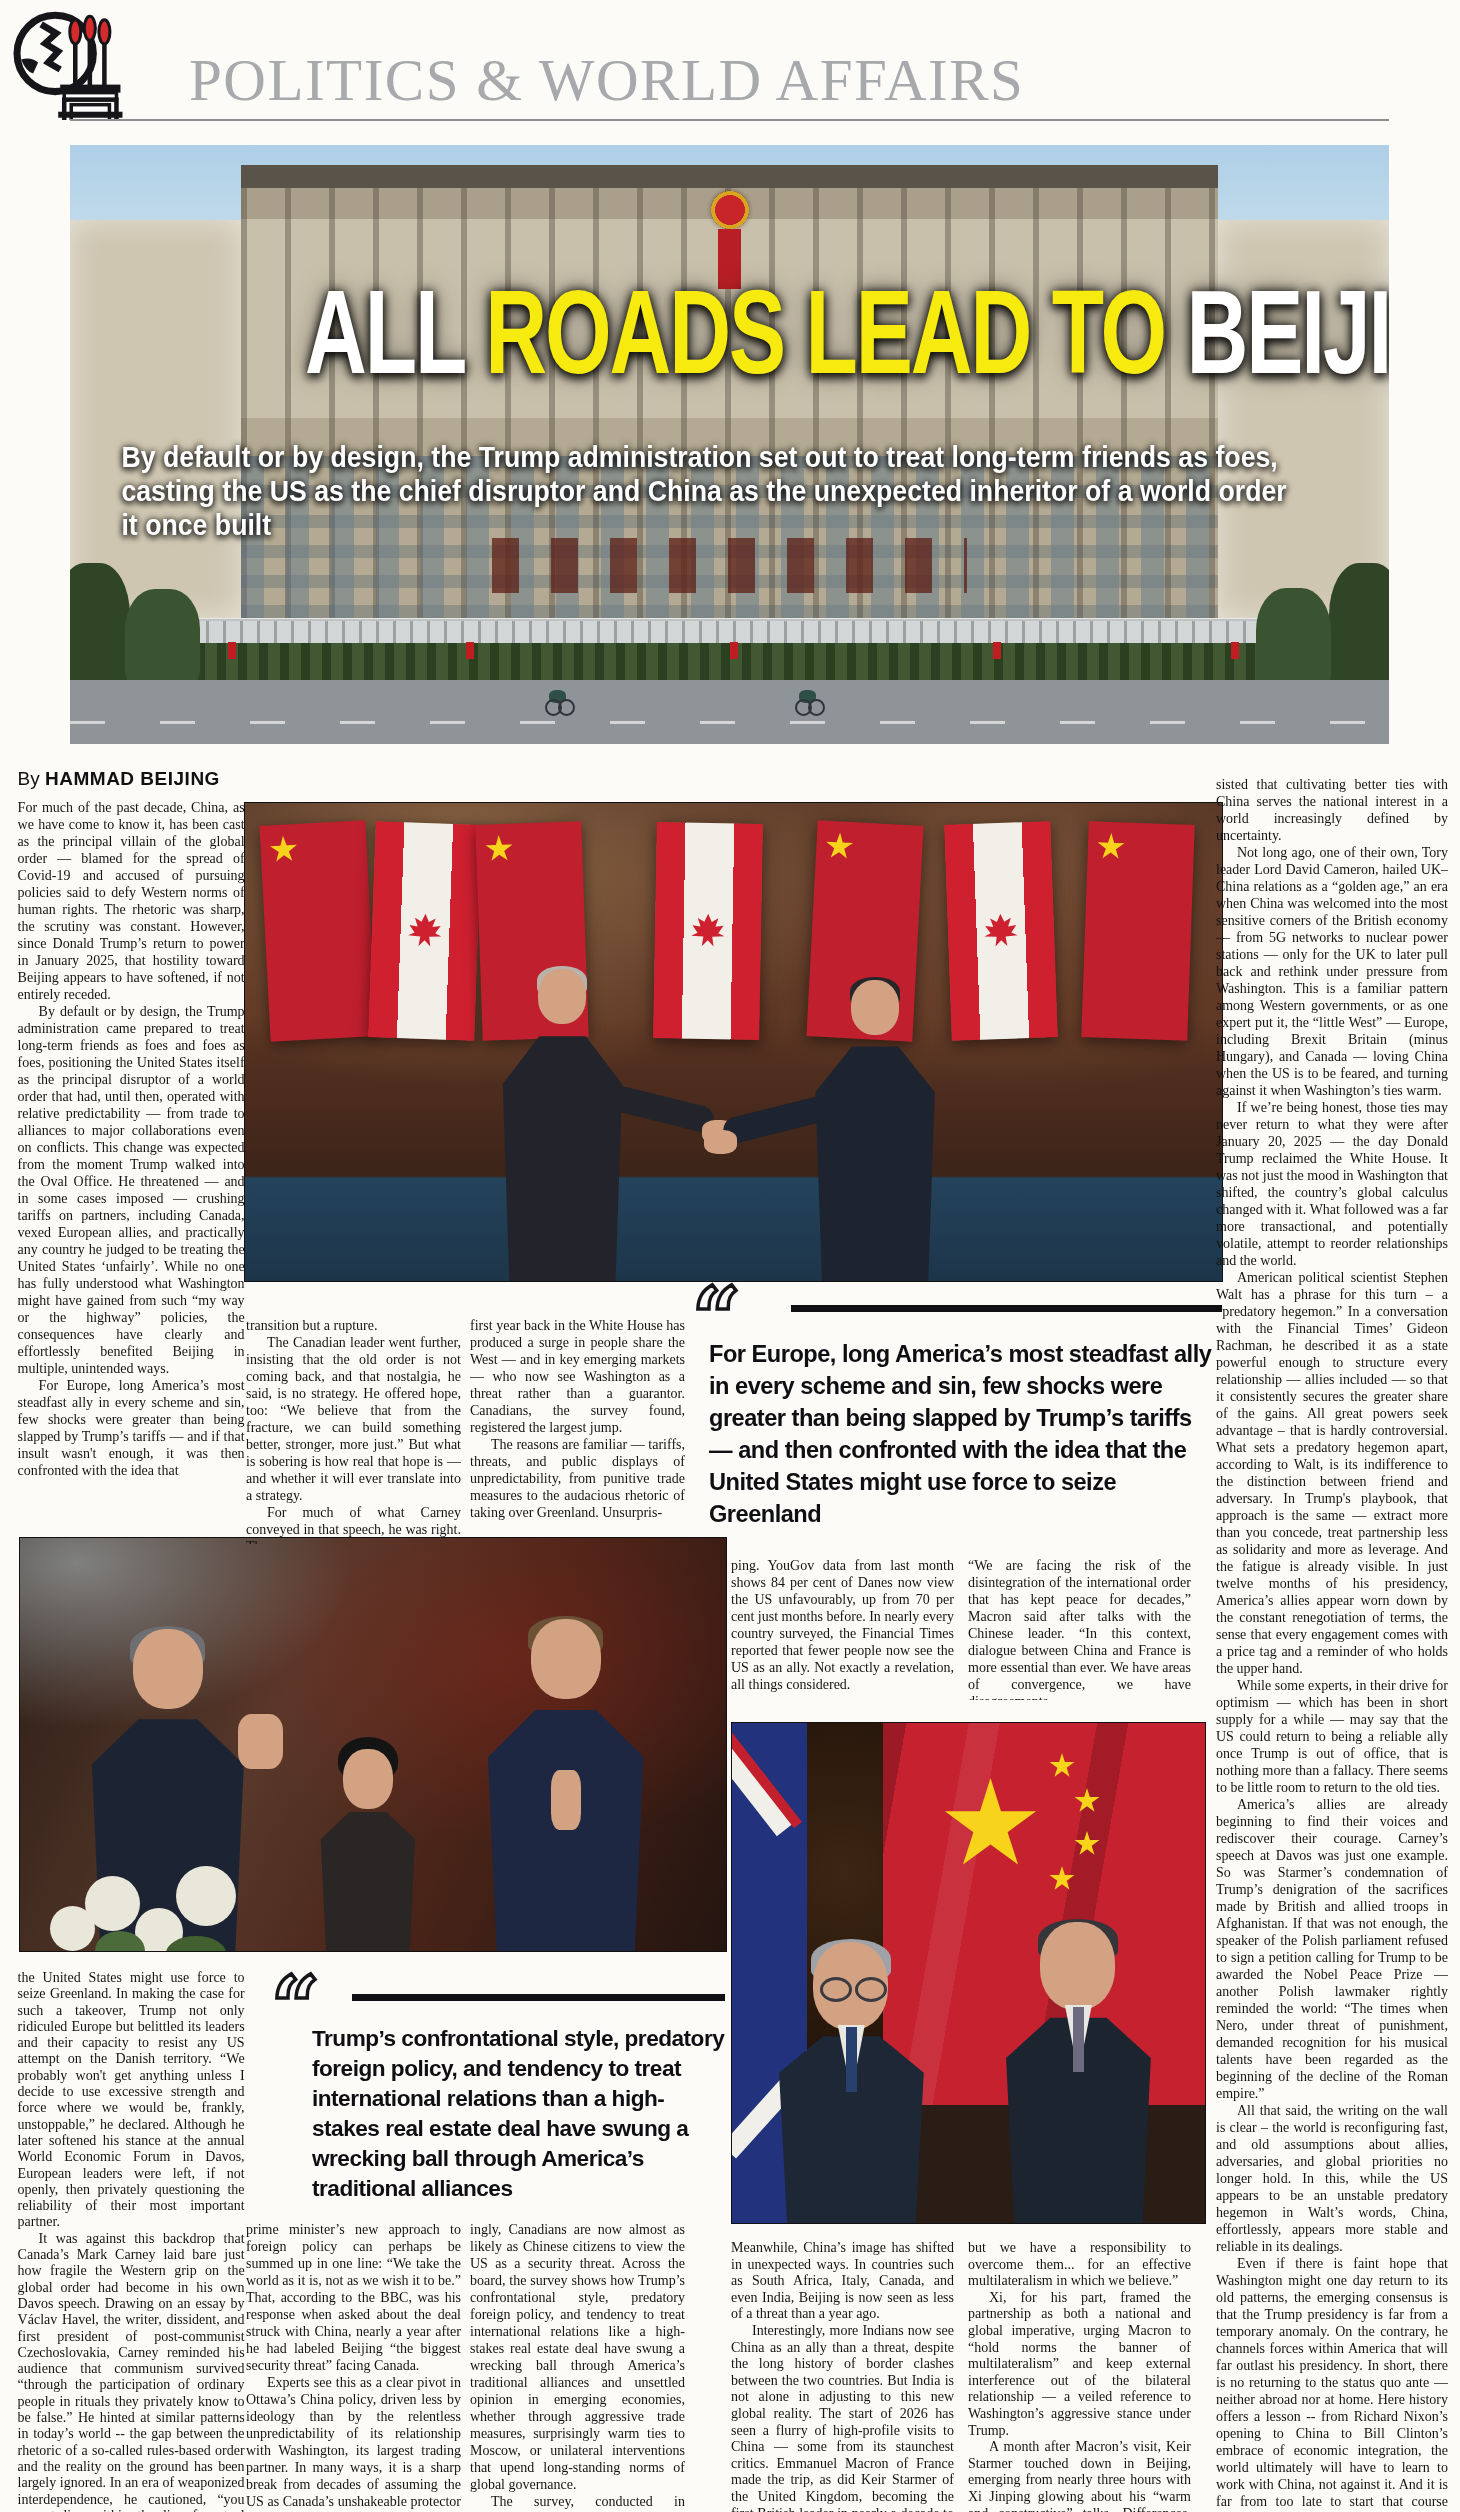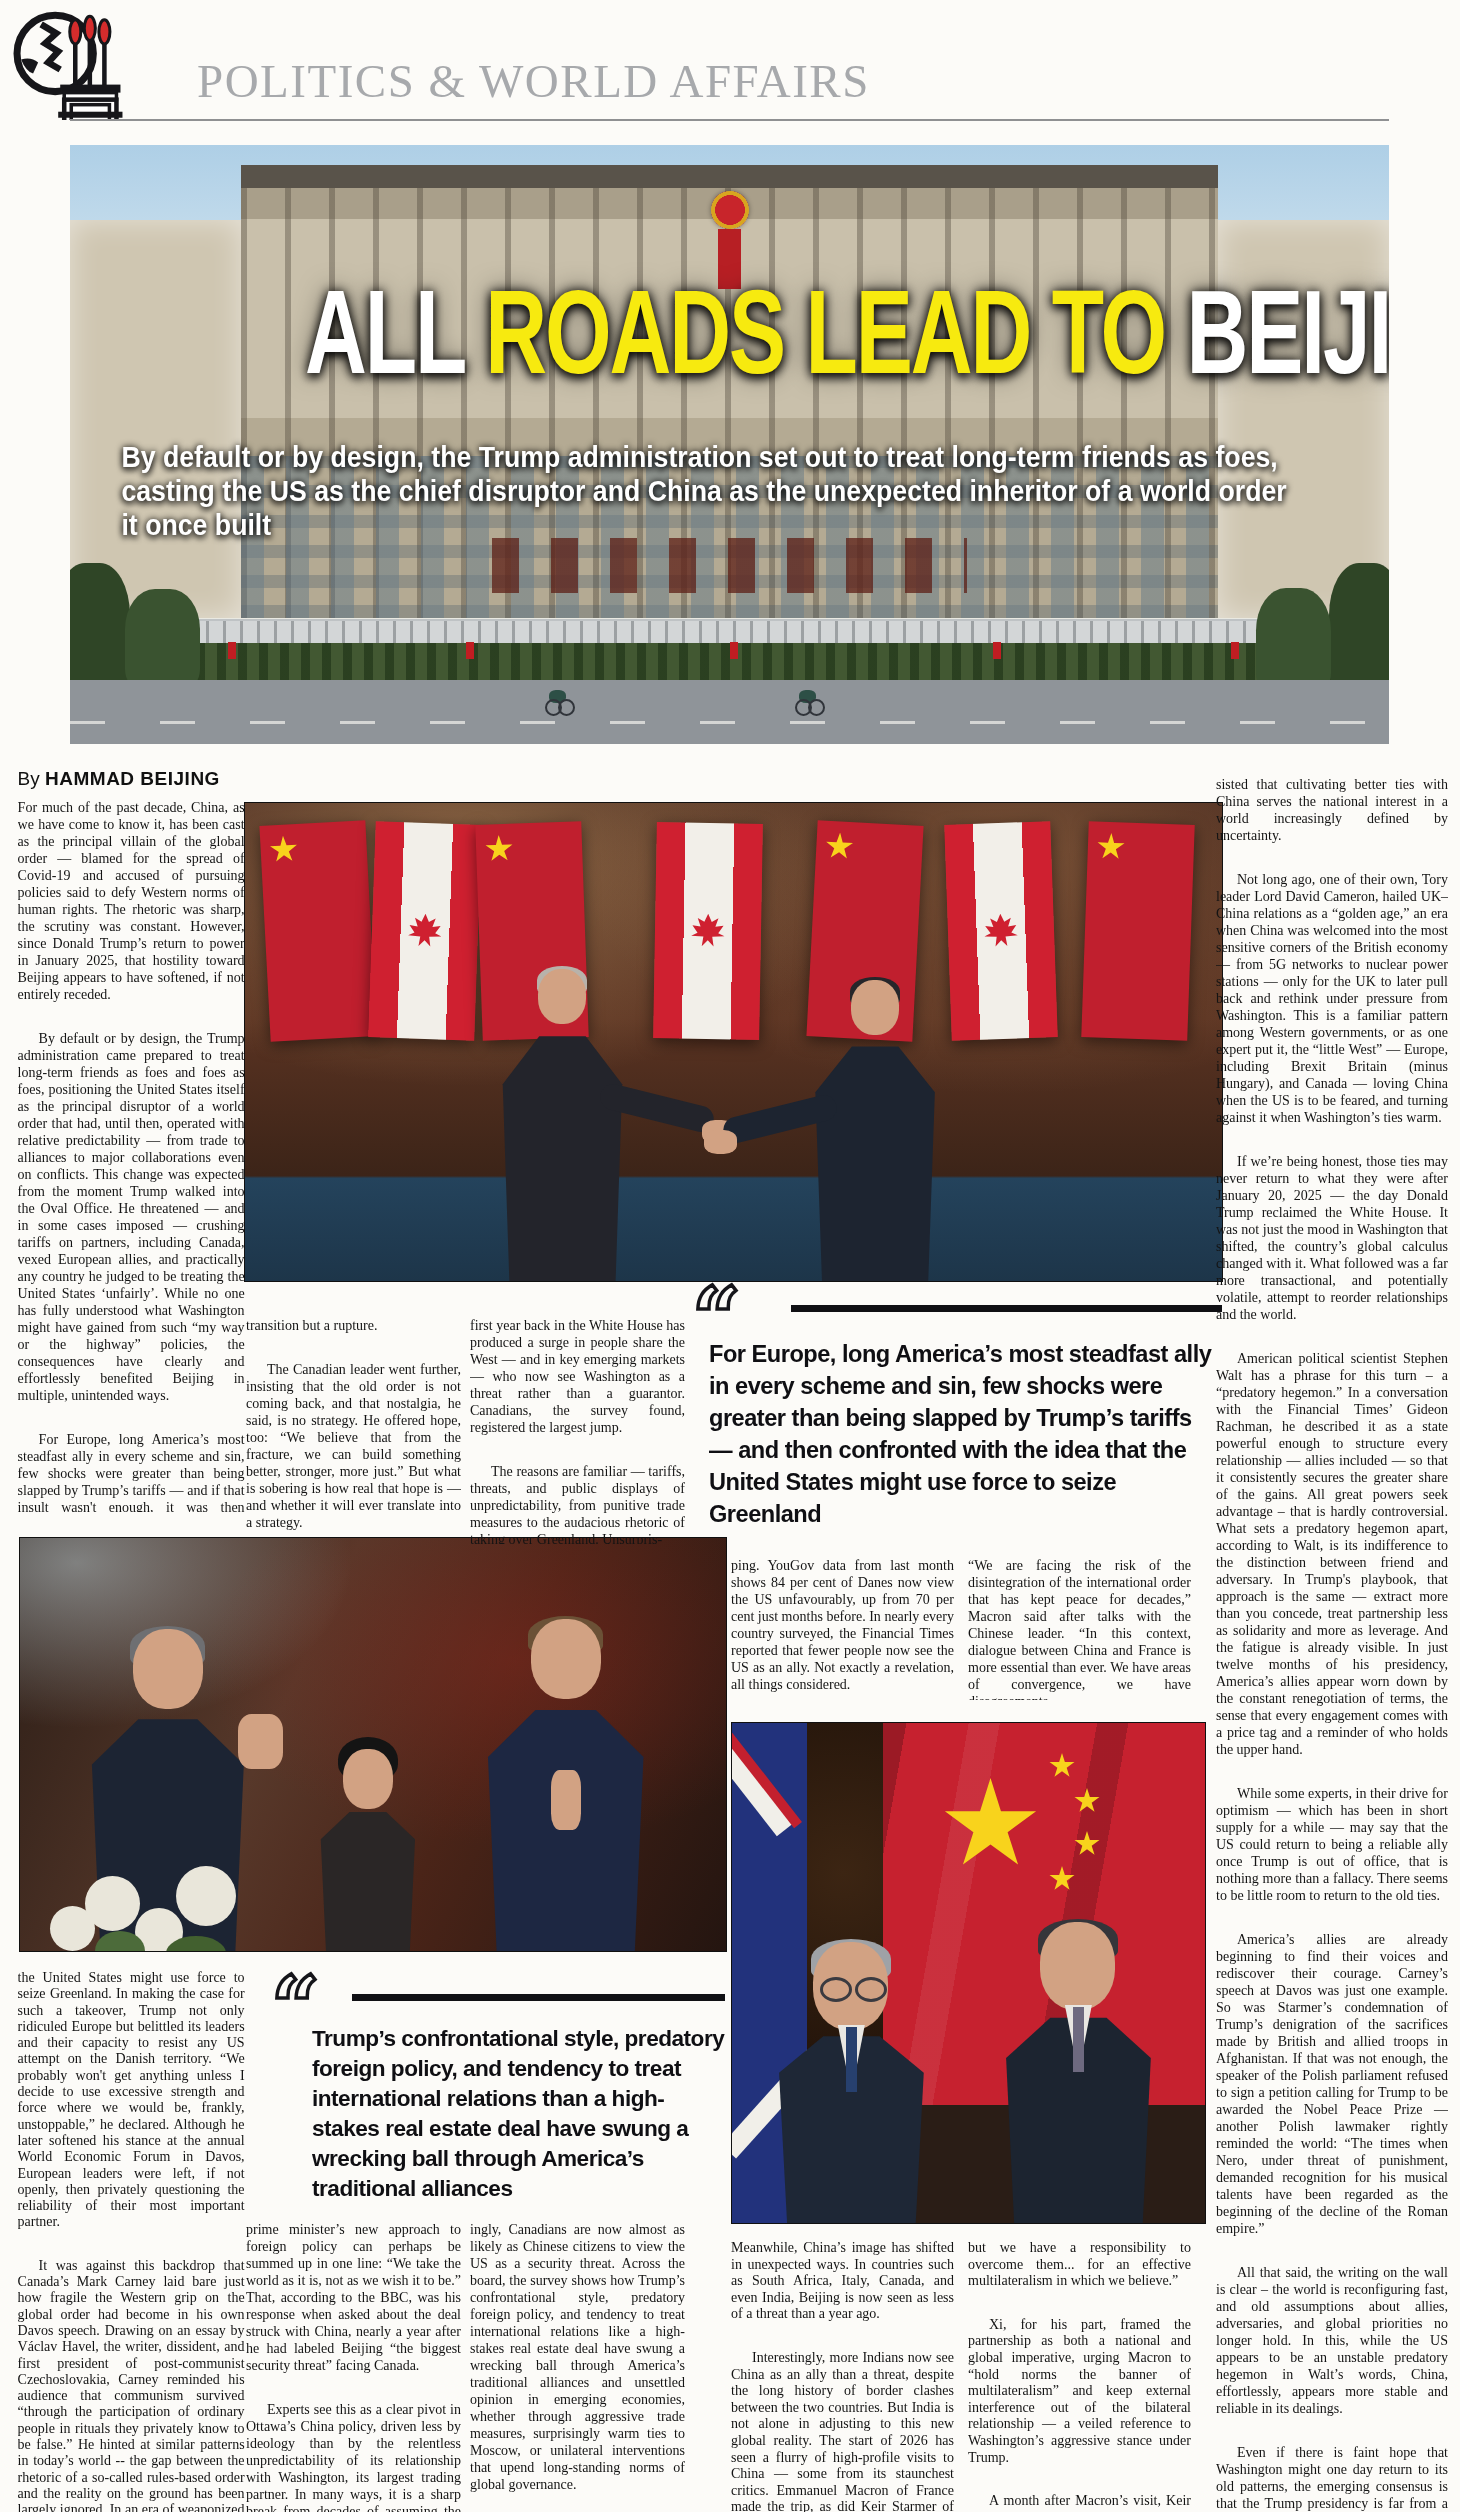--- a/index.html
+++ b/index.html
@@ -1,22 +1,22 @@
 <!DOCTYPE html>
 <html style="font-size:8px"><head>
 <meta charset="utf-8">
 <style>
   html,body{margin:0;padding:0;background:#e8e8e6;}
   .page{position:relative;width:1460px;height:2675px;background:#fcfbf8;overflow:hidden;
         font-family:"Liberation Serif",serif;color:#141414;}
 
   
   .logo{position:absolute;left:11px;top:4px;width:118px;height:116px;}
-  .section-title{position:absolute;left:185px;top:42px;margin:12px;
-      font-family:"Liberation Serif",serif;font-weight:400;font-size:47px;
+  .section-title{position:absolute;left:185px;top:42px;margin:4px;
+      font-family:"Liberation Serif",serif;font-weight:400;font-size:59px;
       color:#a7a9ac;letter-spacing:1.5px;white-space:nowrap;}
   .header-rule{position:absolute;left:70px;top:119px;width:1319px;height:1.5px;background:#8f9092;}
 
   
   .hero{position:absolute;left:70px;top:145px;width:1319px;height:599px;overflow:hidden;
         background:linear-gradient(#aecfe6 0%,#c4dcec 16%,#dce9f1 30%,#e9efef 45%,#e9e9e2 60%);}
   .bldg-main{position:absolute;left:13%;right:13%;top:29px;bottom:126px;
       background:
         repeating-linear-gradient(90deg, rgba(74,66,54,.38) 0 6px, rgba(0,0,0,0) 6px 44px),
         linear-gradient(#a99f8a 0 45px,#c9c0ab 45px 55%, #b4aa93 55% 100%);}
@@ -112,21 +112,21 @@
       color:rgba(0,0,0,0);-webkit-text-stroke:3.5px #15151a;letter-spacing:-5px;}
   .pqrule{position:absolute;height:6.5px;background:#101014;}
   .pq{position:absolute;font-family:"Liberation Sans",sans-serif;font-weight:800;color:#0f0f13;
       letter-spacing:-0.5px;text-align:left;}
   .pq1{left:709px;top:1338px;width:511px;font-size:23.6px;line-height:32px;height:201px;overflow:hidden;}
   .pq2{left:312px;top:2024px;width:417px;font-size:22.6px;line-height:30px;height:186px;overflow:hidden;}
 
   
   .col{position:absolute;font-size:14px;line-height:17px;text-align:justify;overflow:hidden;}
   .col p{margin:0;}
-  .col p + p{text-indent:21px;margin-top:27px;}
+  .col p + p{text-indent:21px;}
   .c1a{left:17.6px;top:799px;width:227px;height:713px;}
   .c1b{left:17.6px;top:1970px;width:227px;height:648px;line-height:16.3px;}
   .c2a{left:246px;top:1317px;width:215px;height:227px;}
   .c3a{left:470px;top:1317px;width:215px;height:227px;}
   .c4a{left:731px;top:1557px;width:223px;height:143px;}
   .c5a{left:968px;top:1557px;width:223px;height:143px;}
   .c2b{left:246px;top:2221px;width:215px;height:414px;}
   .c3b{left:470px;top:2221px;width:215px;height:414px;}
   .c4b{left:731px;top:2240px;width:223px;height:397px;line-height:16.6px;}
   .c5b{left:968px;top:2240px;width:223px;height:397px;line-height:16.6px;}

